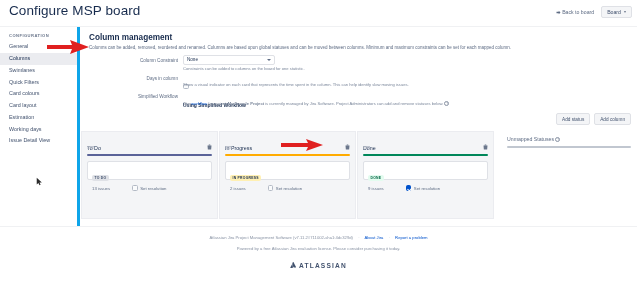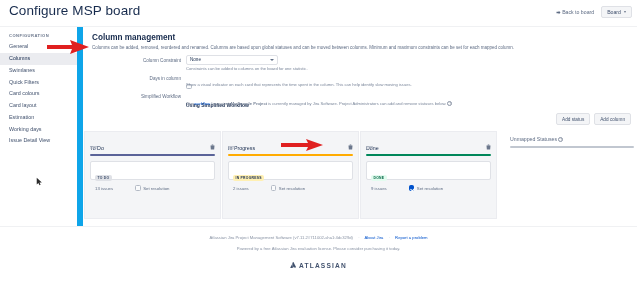--- a/index.html
+++ b/index.html
@@ -54,21 +54,21 @@
   }
   .side-item {
     font-size: 5.4px; color: #42526e; padding: 3.2px 0 3.2px 9px;
     cursor: pointer; line-height: 1; white-space: nowrap;
   }
   .side-item.active { background: #ebecf0; color: #172b4d; font-weight: 400; }
 
   
   .main {
     position: absolute; left: 77px; top: 27px; width: 560px; height: 199px;
-    background: #ffffff; border-left: 6px solid #0ea5e9;
+    background: #ffffff; border-left: 3px solid #0ea5e9;
   }
   .section-title {
     position: absolute; left: 9px; top: 6px;
     font-size: 8.2px; font-weight: 700; color: #172b4d;
   }
   .section-desc {
     position: absolute; left: 9px; top: 18px; width: 540px;
     font-size: 4.5px; color: #5e6c84; line-height: 1.3;
   }
 

